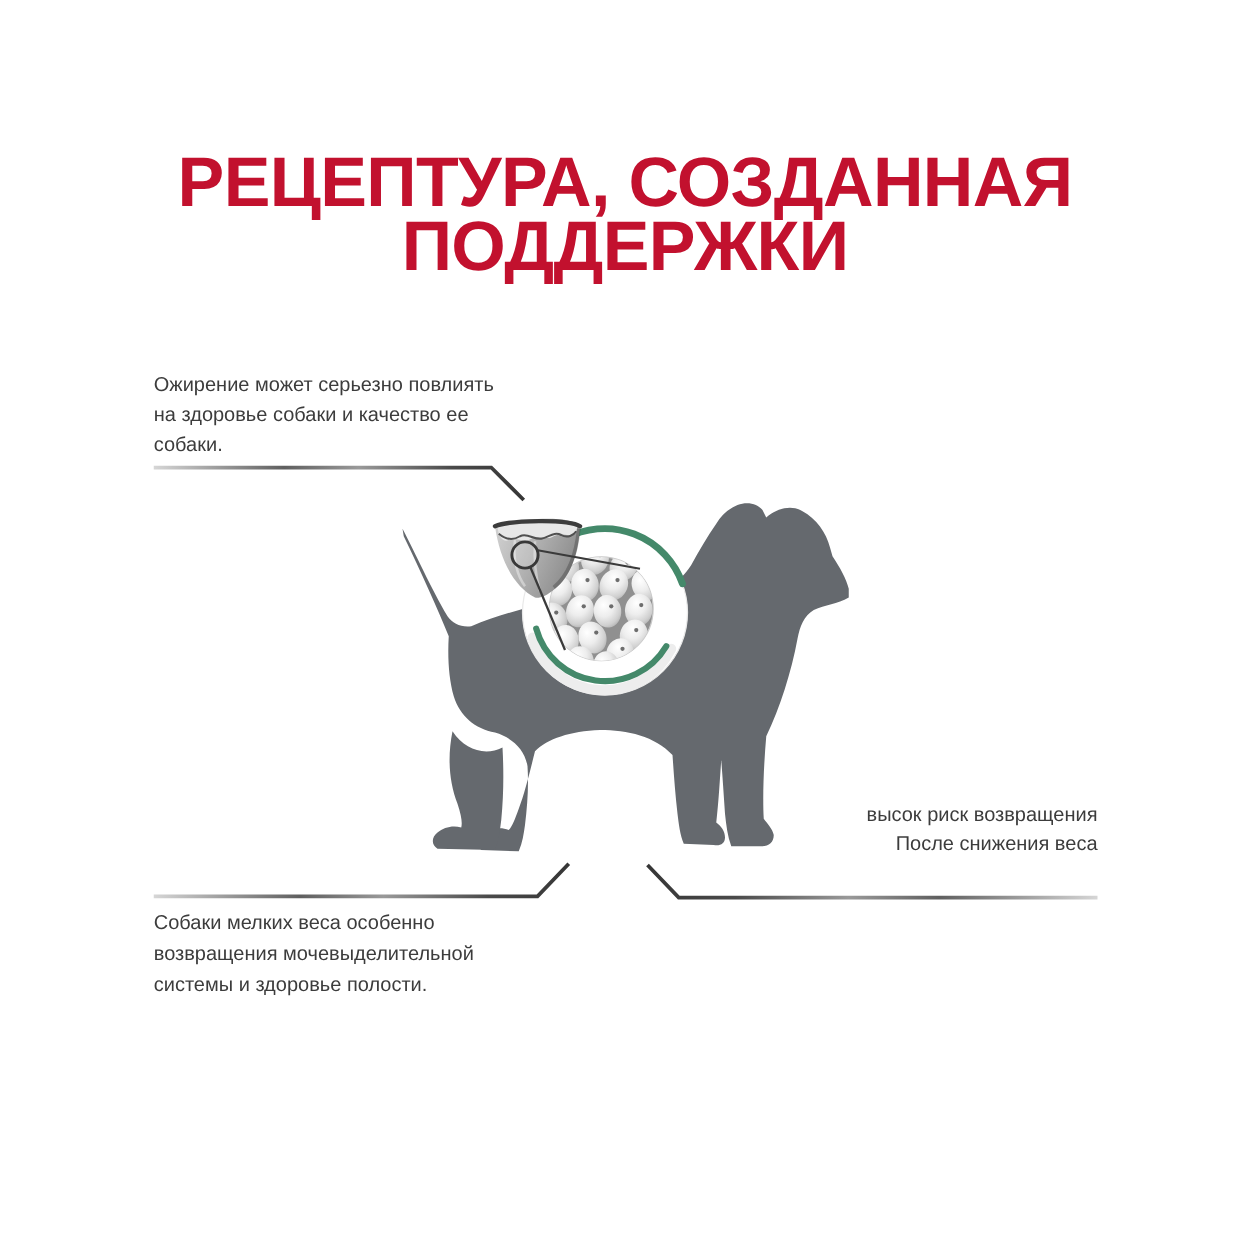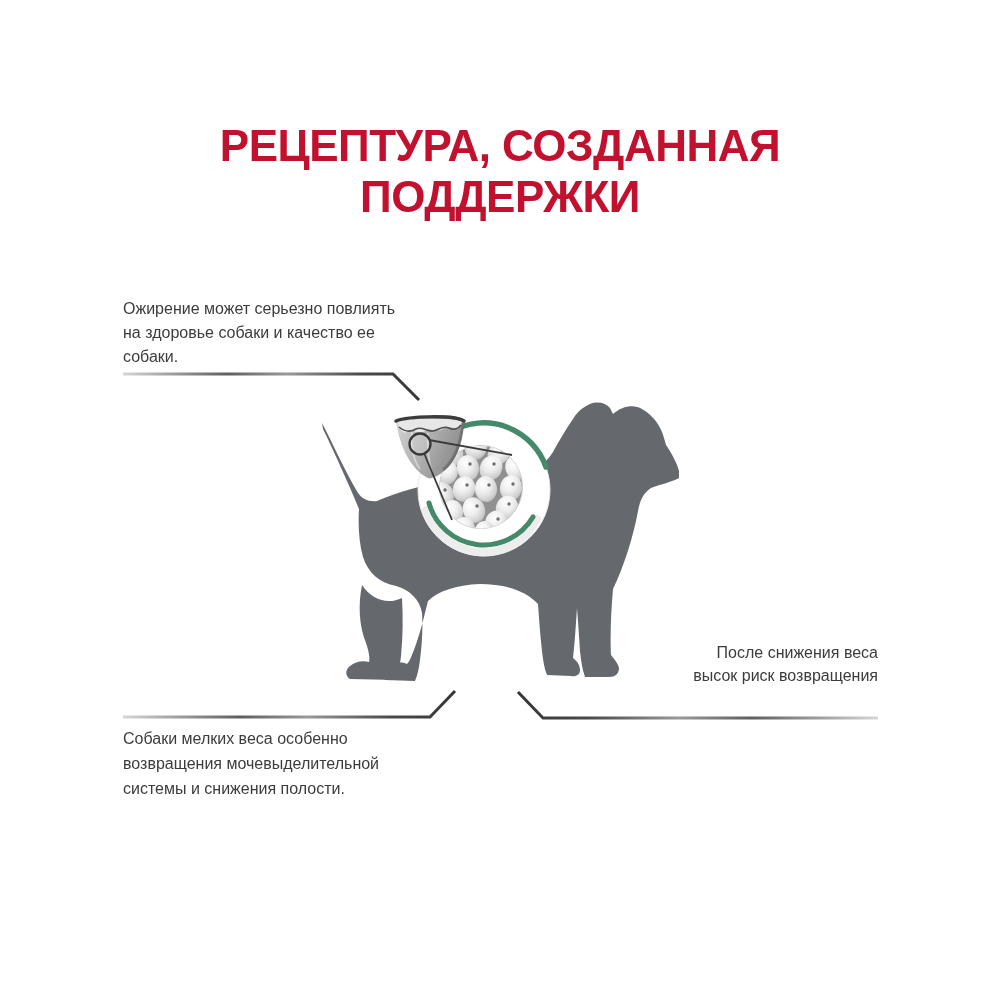--- a/index.html
+++ b/index.html
@@ -7,21 +7,21 @@
     width:1000px; height:1000px;
     background:#ffffff;
     font-family:"Liberation Sans", sans-serif;
     position:relative; overflow:hidden;
     --red:#c2112e; --ink:#3c3c3c; --dog:#65696e; --green:#44896a; --kibble-bg:#909090;
   }
   .canvas { position:absolute; inset:0; }
   .title {
     position:absolute; top:120px; left:0; right:0;
     text-align:center; font-weight:bold;
-    font-size:44px; line-height:51px; letter-spacing:-0.5px;
+    font-size:56px; line-height:51px; letter-spacing:-0.5px;
     color:var(--red);
   }
   .note {
     position:absolute; font-size:16px; line-height:24px;
     color:var(--ink);
   }
   .note .ln { white-space:nowrap; }
   #note-obesity      { left:123px; top:297px; }
   #note-regain       { right:122px; top:641px; text-align:right; line-height:23px; }
   #note-small-breeds { left:123px; top:726px; line-height:25px; }
@@ -213,23 +213,23 @@
     <div class="ln">ПОДДЕРЖКИ</div>
   </div>
 
   <div class="note" id="note-obesity">
     <div class="ln">Ожирение может серьезно повлиять</div>
     <div class="ln">на здоровье собаки и качество ее</div>
     <div class="ln">собаки.</div>
   </div>
 
   <div class="note" id="note-regain">
+    <div class="ln">высок риск возвращения</div>
     <div class="ln">После снижения веса</div>
-    <div class="ln">высок риск возвращения</div>
   </div>
 
   <div class="note" id="note-small-breeds">
     <div class="ln">Собаки мелких веса особенно</div>
     <div class="ln">возвращения мочевыделительной</div>
-    <div class="ln">системы и снижения полости.</div>
+    <div class="ln">системы и здоровье полости.</div>
   </div>
 
 </div>
 
 </body></html>

